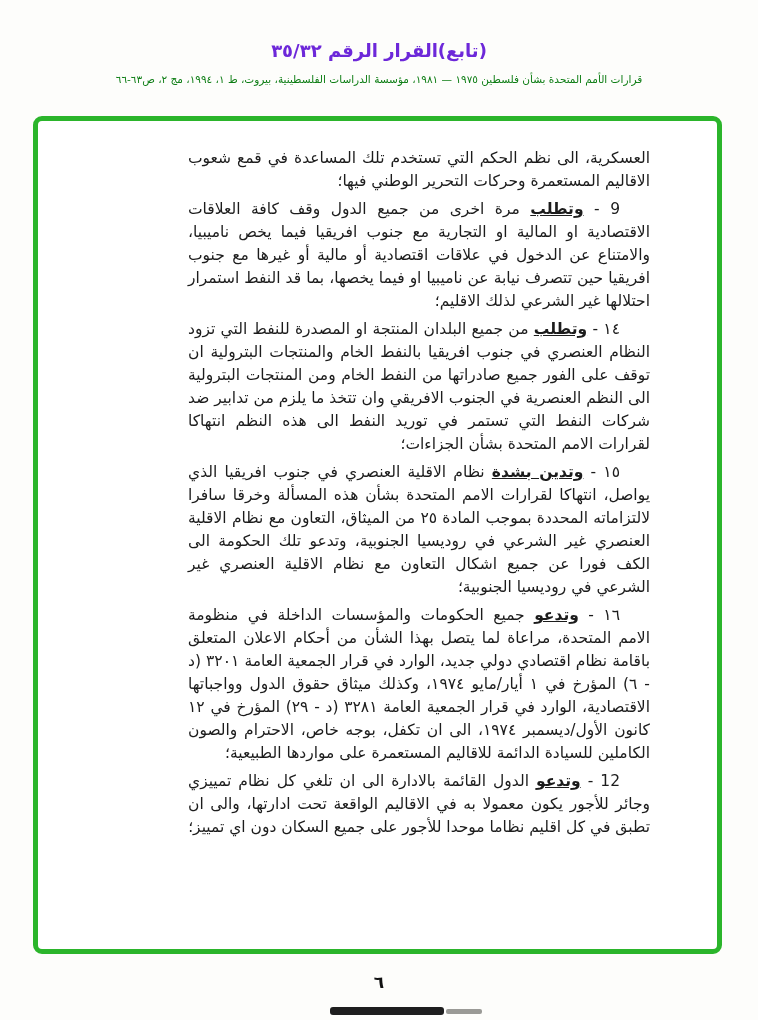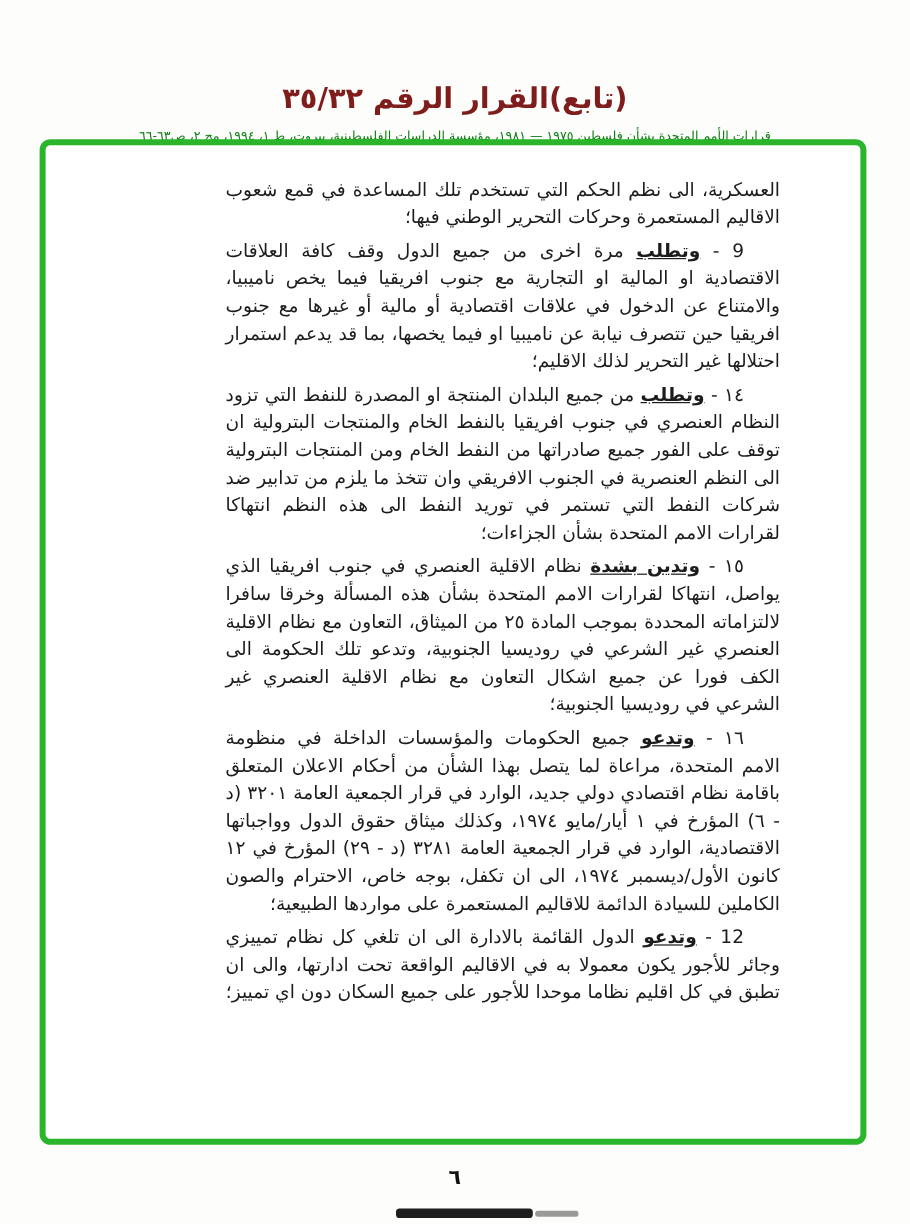--- a/index.html
+++ b/index.html
@@ -15,25 +15,24 @@
     background: #fdfdfb;
     overflow: hidden;
   }
   .header {
     position: absolute;
     top: 40px; left: 0; width: 100%;
     text-align: center;
     direction: rtl;
   }
   .title {
-    color: #7f1d1d;
+    color: #6d28d9;
     font-weight: 700;
-    font-size: 24px;
+    font-size: 18px;
     letter-spacing: 0.5px;
-    margin-top: 28px;
   }
   .citation {
     color: #0d7d14;
     font-size: 10.5px;
     margin-top: 12px;
     letter-spacing: 0.2px;
     text-align: center;
   }
   .frame {
     position: absolute;
@@ -90,21 +89,21 @@
   <div class="header">
     <div class="title">(تابع)القرار الرقم ٣٥/٣٢</div>
     <div class="citation">قرارات الأمم المتحدة بشأن فلسطين ١٩٧٥ — ١٩٨١، مؤسسة الدراسات الفلسطينية، بيروت، ط ١، ١٩٩٤، مج ٢، ص٦٣-٦٦</div>
   </div>
 
   <div class="frame">
     <div class="textblock">
 
       <p class="para flush"><span>العسكرية، الى نظم الحكم التي تستخدم تلك المساعدة في قمع شعوب الاقاليم المستعمرة وحركات التحرير الوطني فيها؛</span></p>
 
-      <p class="para"><span>9 - </span><b>وتطلب</b><span> مرة اخرى من جميع الدول وقف كافة العلاقات الاقتصادية او المالية او التجارية مع جنوب افريقيا فيما يخص ناميبيا، والامتناع عن الدخول في علاقات اقتصادية أو مالية أو غيرها مع جنوب افريقيا حين تتصرف نيابة عن ناميبيا او فيما يخصها، بما قد يدعم استمرار احتلالها غير التحرير لذلك الاقليم؛</span></p>
+      <p class="para"><span>9 - </span><b>وتطلب</b><span> مرة اخرى من جميع الدول وقف كافة العلاقات الاقتصادية او المالية او التجارية مع جنوب افريقيا فيما يخص ناميبيا، والامتناع عن الدخول في علاقات اقتصادية أو مالية أو غيرها مع جنوب افريقيا حين تتصرف نيابة عن ناميبيا او فيما يخصها، بما قد النفط استمرار احتلالها غير الشرعي لذلك الاقليم؛</span></p>
 
       <p class="para"><span>١٤ - </span><b>وتطلب</b><span> من جميع البلدان المنتجة او المصدرة للنفط التي تزود النظام العنصري في جنوب افريقيا بالنفط الخام والمنتجات البترولية ان توقف على الفور جميع صادراتها من النفط الخام ومن المنتجات البترولية الى النظم العنصرية في الجنوب الافريقي وان تتخذ ما يلزم من تدابير ضد شركات النفط التي تستمر في توريد النفط الى هذه النظم انتهاكا لقرارات الامم المتحدة بشأن الجزاءات؛</span></p>
 
       <p class="para"><span>١٥ - </span><b>وتدين بشدة</b><span> نظام الاقلية العنصري في جنوب افريقيا الذي يواصل، انتهاكا لقرارات الامم المتحدة بشأن هذه المسألة وخرقا سافرا لالتزاماته المحددة بموجب المادة ٢٥ من الميثاق، التعاون مع نظام الاقلية العنصري غير الشرعي في روديسيا الجنوبية، وتدعو تلك الحكومة الى الكف فورا عن جميع اشكال التعاون مع نظام الاقلية العنصري غير الشرعي في روديسيا الجنوبية؛</span></p>
 
       <p class="para"><span>١٦ - </span><b>وتدعو</b><span> جميع الحكومات والمؤسسات الداخلة في منظومة الامم المتحدة، مراعاة لما يتصل بهذا الشأن من أحكام الاعلان المتعلق باقامة نظام اقتصادي دولي جديد، الوارد في قرار الجمعية العامة ٣٢٠١ (د - ٦) المؤرخ في ١ أيار/مايو ١٩٧٤، وكذلك ميثاق حقوق الدول وواجباتها الاقتصادية، الوارد في قرار الجمعية العامة ٣٢٨١ (د - ٢٩) المؤرخ في ١٢ كانون الأول/ديسمبر ١٩٧٤، الى ان تكفل، بوجه خاص، الاحترام والصون الكاملين للسيادة الدائمة للاقاليم المستعمرة على مواردها الطبيعية؛</span></p>
 
       <p class="para"><span>12 - </span><b>وتدعو</b><span> الدول القائمة بالادارة الى ان تلغي كل نظام تمييزي وجائر للأجور يكون معمولا به في الاقاليم الواقعة تحت ادارتها، والى ان تطبق في كل اقليم نظاما موحدا للأجور على جميع السكان دون اي تمييز؛</span></p>
 
     </div>

